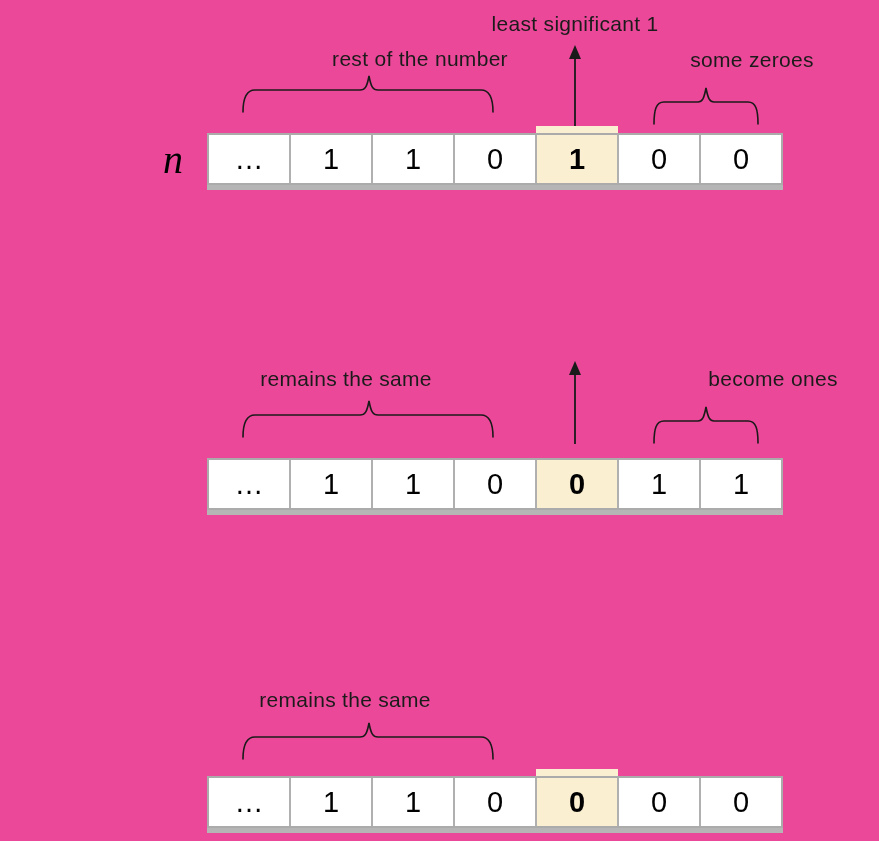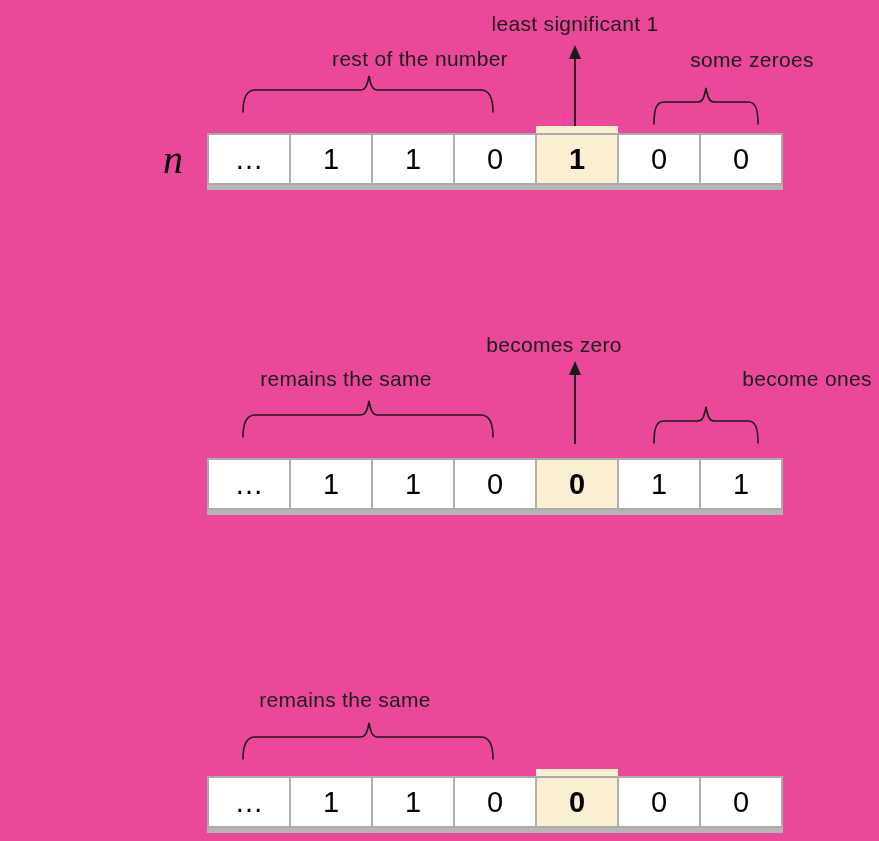--- a/index.html
+++ b/index.html
@@ -95,37 +95,36 @@
     <div class="bit-cell">…</div>
     <div class="bit-cell">1</div>
     <div class="bit-cell">1</div>
     <div class="bit-cell">0</div>
     <div class="bit-cell hl">1</div>
     <div class="bit-cell">0</div>
     <div class="bit-cell">0</div>
   </div>
   <div class="shadow-bar" style="top:185px;"></div>
 
-  <div class="ann" style="left:554px;top:333px;">becomes zero</div>
 
   <div class="arrow" style="left:567px;top:361px;">
     <svg width="16" height="83" viewBox="0 0 16 83">
       <polygon points="8,0 2,14 14,14" fill="#1a1a1a"></polygon>
       <line x1="8" y1="12" x2="8" y2="83" stroke="#1a1a1a" stroke-width="1.8"></line>
     </svg>
   </div>
 
   <div class="ann" style="left:346px;top:367px;">remains the same</div>
   <div class="brace" style="left:241px;top:397px;">
     <svg width="254" height="42" viewBox="0 0 254 42">
       <path d="M 2 40 C 2 26, 5 18, 14 18 L 119 18 C 124 18, 126 15, 128 4 C 130 15, 132 18, 137 18 L 240 18 C 249 18, 252 26, 252 40" fill="none" stroke="#1a1a1a" stroke-width="1.6" stroke-linecap="round"></path>
     </svg>
   </div>
 
-  <div class="ann" style="left:773px;top:367px;margin-left:34px;">become ones</div>
+  <div class="ann" style="left:773px;top:367px;">become ones</div>
   <div class="brace" style="left:652px;top:403px;">
     <svg width="108" height="42" viewBox="0 0 108 42">
       <path d="M 2 40 C 2 26, 4 18, 12 18 L 46 18 C 50 18, 52 15, 54 4 C 56 15, 58 18, 62 18 L 96 18 C 104 18, 106 26, 106 40" fill="none" stroke="#1a1a1a" stroke-width="1.6" stroke-linecap="round"></path>
     </svg>
   </div>
 
 
   <div class="bit-table" style="top:458px;">
     <div class="bit-cell">…</div>
     <div class="bit-cell">1</div>

